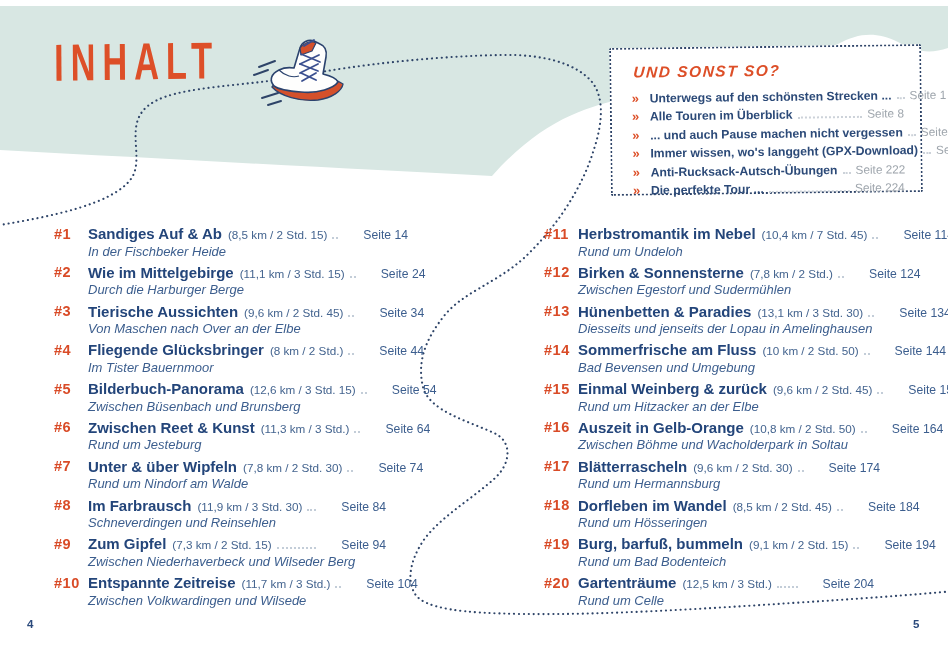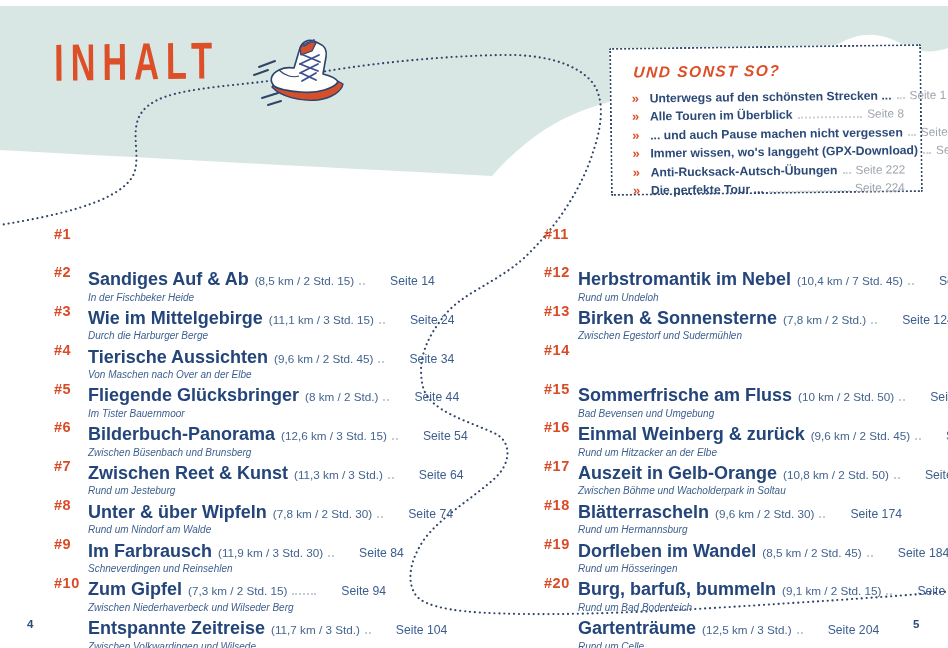--- a/index.html
+++ b/index.html
@@ -33,25 +33,25 @@
   .extras-leader{flex:1;border-bottom:2px dotted #ccd2d9;margin:0 5px 3px 5px;min-width:8px;}
   .extras-page{color:#9fa6ad;font-size:11.8px;white-space:nowrap;}
   
   .toc-col{position:absolute;top:225px;}
   #toc-left{left:54px;width:332px;}
   #toc-right{left:544px;width:330px;}
   .toc-row{display:flex;height:38.8px;box-sizing:border-box;}
   .toc-num{flex:0 0 34px;color:#d94b27;font-weight:900;font-size:14.5px;letter-spacing:.5px;padding-top:.5px;}
   .toc-body{flex:1;min-width:0;}
   .toc-line1{display:flex;align-items:baseline;}
-  .toc-title{color:#23457a;font-weight:bold;font-size:18px;white-space:nowrap;margin-top:44px;}
+  .toc-title{color:#23457a;font-weight:bold;font-size:15px;white-space:nowrap;}
   .toc-km{color:#44648f;font-size:11.7px;margin-left:6px;white-space:nowrap;}
   .toc-leader{flex:1;border-bottom:2px dotted #c3cdd8;margin:0 5px 3px 5px;min-width:6px;}
   .toc-page{color:#3c5e8e;font-size:12.2px;white-space:nowrap;margin-left:20px;}
-  .toc-sub{color:#3c5e8e;font-style:italic;font-size:10px;margin-top:1.5px;white-space:nowrap;}
+  .toc-sub{color:#3c5e8e;font-style:italic;font-size:13px;margin-top:1.5px;white-space:nowrap;}
   
   .pagenum{position:absolute;top:618px;font-size:11.5px;color:#2b4a7c;font-weight:bold;}
   #pagenum-left{left:27px;}
   #pagenum-right{left:913px;}
   
   .decor{position:absolute;left:0;top:0;}
 </style>
 </head>
 <body>
 
@@ -318,20 +318,29 @@
         <span class="toc-km">(7,8 km / 2 Std.)</span>
         <span class="toc-leader"></span>
         <span class="toc-page">Seite 124</span>
       </div>
       <div class="toc-sub">Zwischen Egestorf und Sudermühlen</div>
     </div>
   </div>
 
   <div class="toc-row">
     <div class="toc-num">#13</div>
+    <div class="toc-body">
+      <div class="toc-line1">
+        <span class="toc-title">Hünenbetten &amp; Paradies</span>
+        <span class="toc-km">(13,1 km / 3 Std. 30)</span>
+        <span class="toc-leader"></span>
+        <span class="toc-page">Seite 134</span>
+      </div>
+      <div class="toc-sub">Diesseits und jenseits der Lopau in Amelinghausen</div>
+    </div>
   </div>
 
   <div class="toc-row">
     <div class="toc-num">#14</div>
     <div class="toc-body">
       <div class="toc-line1">
         <span class="toc-title">Sommerfrische am Fluss</span>
         <span class="toc-km">(10 km / 2 Std. 50)</span>
         <span class="toc-leader"></span>
         <span class="toc-page">Seite 144</span>

